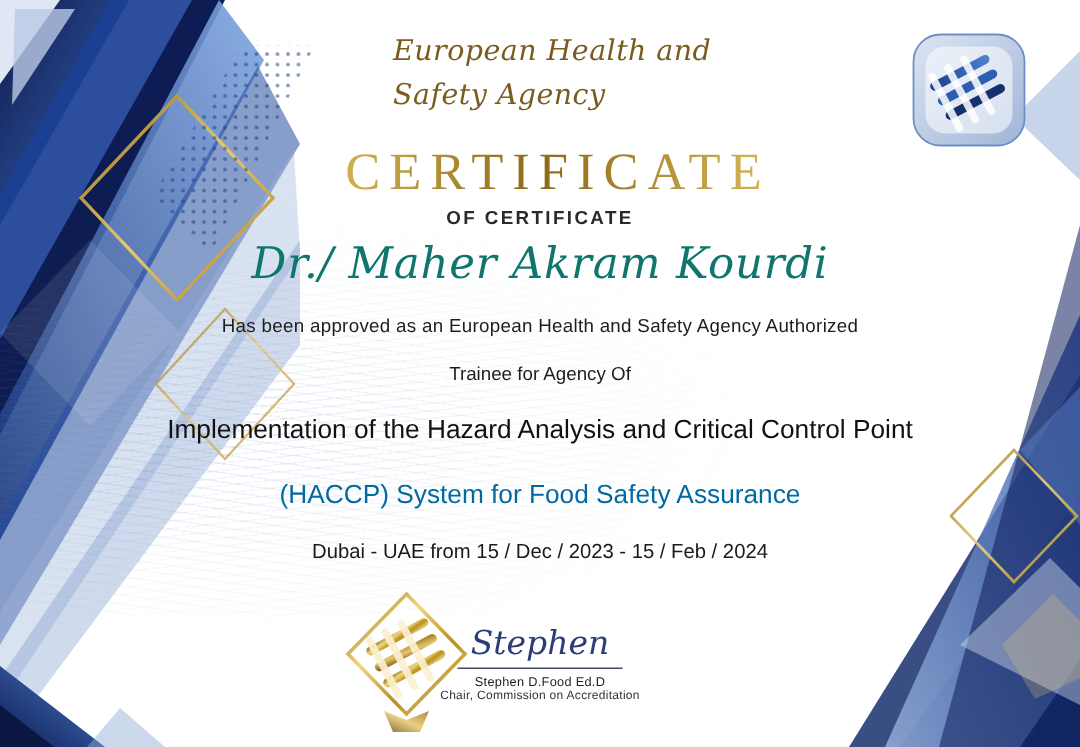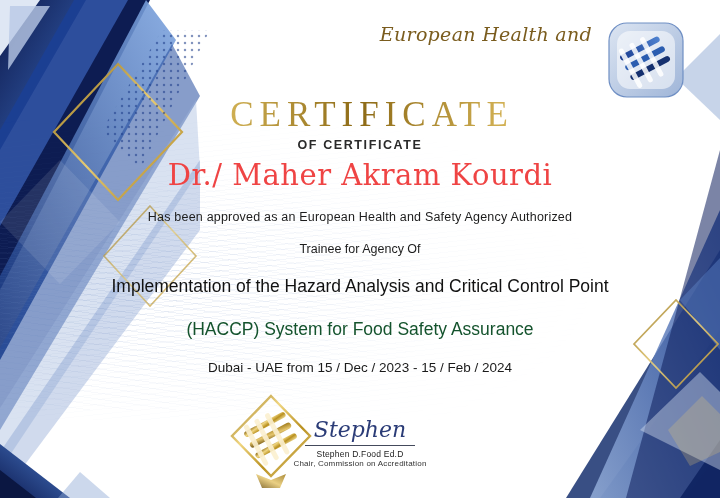--- a/index.html
+++ b/index.html
@@ -53,21 +53,21 @@
   .right-art { right: 0; top: 0; width: 190px; height: 498px; }
   
   .bottom-art { left: 0; bottom: 0; width: 240px; height: 150px; }
 
   
   .org-name {
     position: absolute;
     right: 128px;
     top: 20px;
     width: 330px;
-    text-align: right;
+    text-align: left;
     font-family: "DejaVu Serif", serif;
     font-style: italic;
     font-size: 19px;
     line-height: 29px;
     color: #7a5c1e;
     letter-spacing: 0.3px;
   }
   .org-line2 { display: block; }
 
   .logo-badge {
@@ -104,22 +104,23 @@
     color: #2a2a2a;
     font-weight: 600;
   }
 
   .recipient {
     position: absolute;
     left: 0; right: 0;
     top: 158px;
     text-align: center;
     font-family: "DejaVu Serif", serif;
+    font-style: italic;
     font-size: 29px;
-    color: #ef4444;
+    color: #0f766e;
     letter-spacing: 0.5px;
   }
 
   .line-approved {
     position: absolute;
     left: 0; right: 0;
     top: 210px;
     text-align: center;
     font-size: 12.5px;
     color: #1d1d1d;
@@ -141,21 +142,21 @@
     text-align: center;
     font-size: 17.5px;
     color: #111111;
   }
   .course-2 {
     position: absolute;
     left: 0; right: 0;
     top: 319px;
     text-align: center;
     font-size: 17.5px;
-    color: #14532d;
+    color: #0369a1;
   }
   .venue {
     position: absolute;
     left: 0; right: 0;
     top: 360px;
     text-align: center;
     font-size: 13.5px;
     color: #1a1a1a;
   }
 
@@ -289,20 +290,21 @@
         <stop offset="100%" stop-color="#4b7ccb"></stop>
       </linearGradient>
     </defs>
     <polygon points="0,150 0,96 70,150" fill="url(#bg1)"></polygon>
     <polygon points="0,150 0,122 36,150" fill="#0b1742"></polygon>
     <polygon points="58,150 110,150 80,124" fill="#8fa9d4" opacity="0.45"></polygon>
   </svg>
 
   <div class="org-name">
     <span>European Health and</span>
+    <span class="org-line2">Safety Agency</span>
   </div>
 
   <svg class="logo-badge" viewBox="0 0 84 84">
     <defs>
       <linearGradient id="bdg" x1="0" y1="0" x2="1" y2="1">
         <stop offset="0%" stop-color="#dce5f2"></stop>
         <stop offset="100%" stop-color="#9fb5d8"></stop>
       </linearGradient>
       <linearGradient id="bar" x1="0" y1="0" x2="1" y2="0">
         <stop offset="0%" stop-color="#1a3c8f"></stop>

